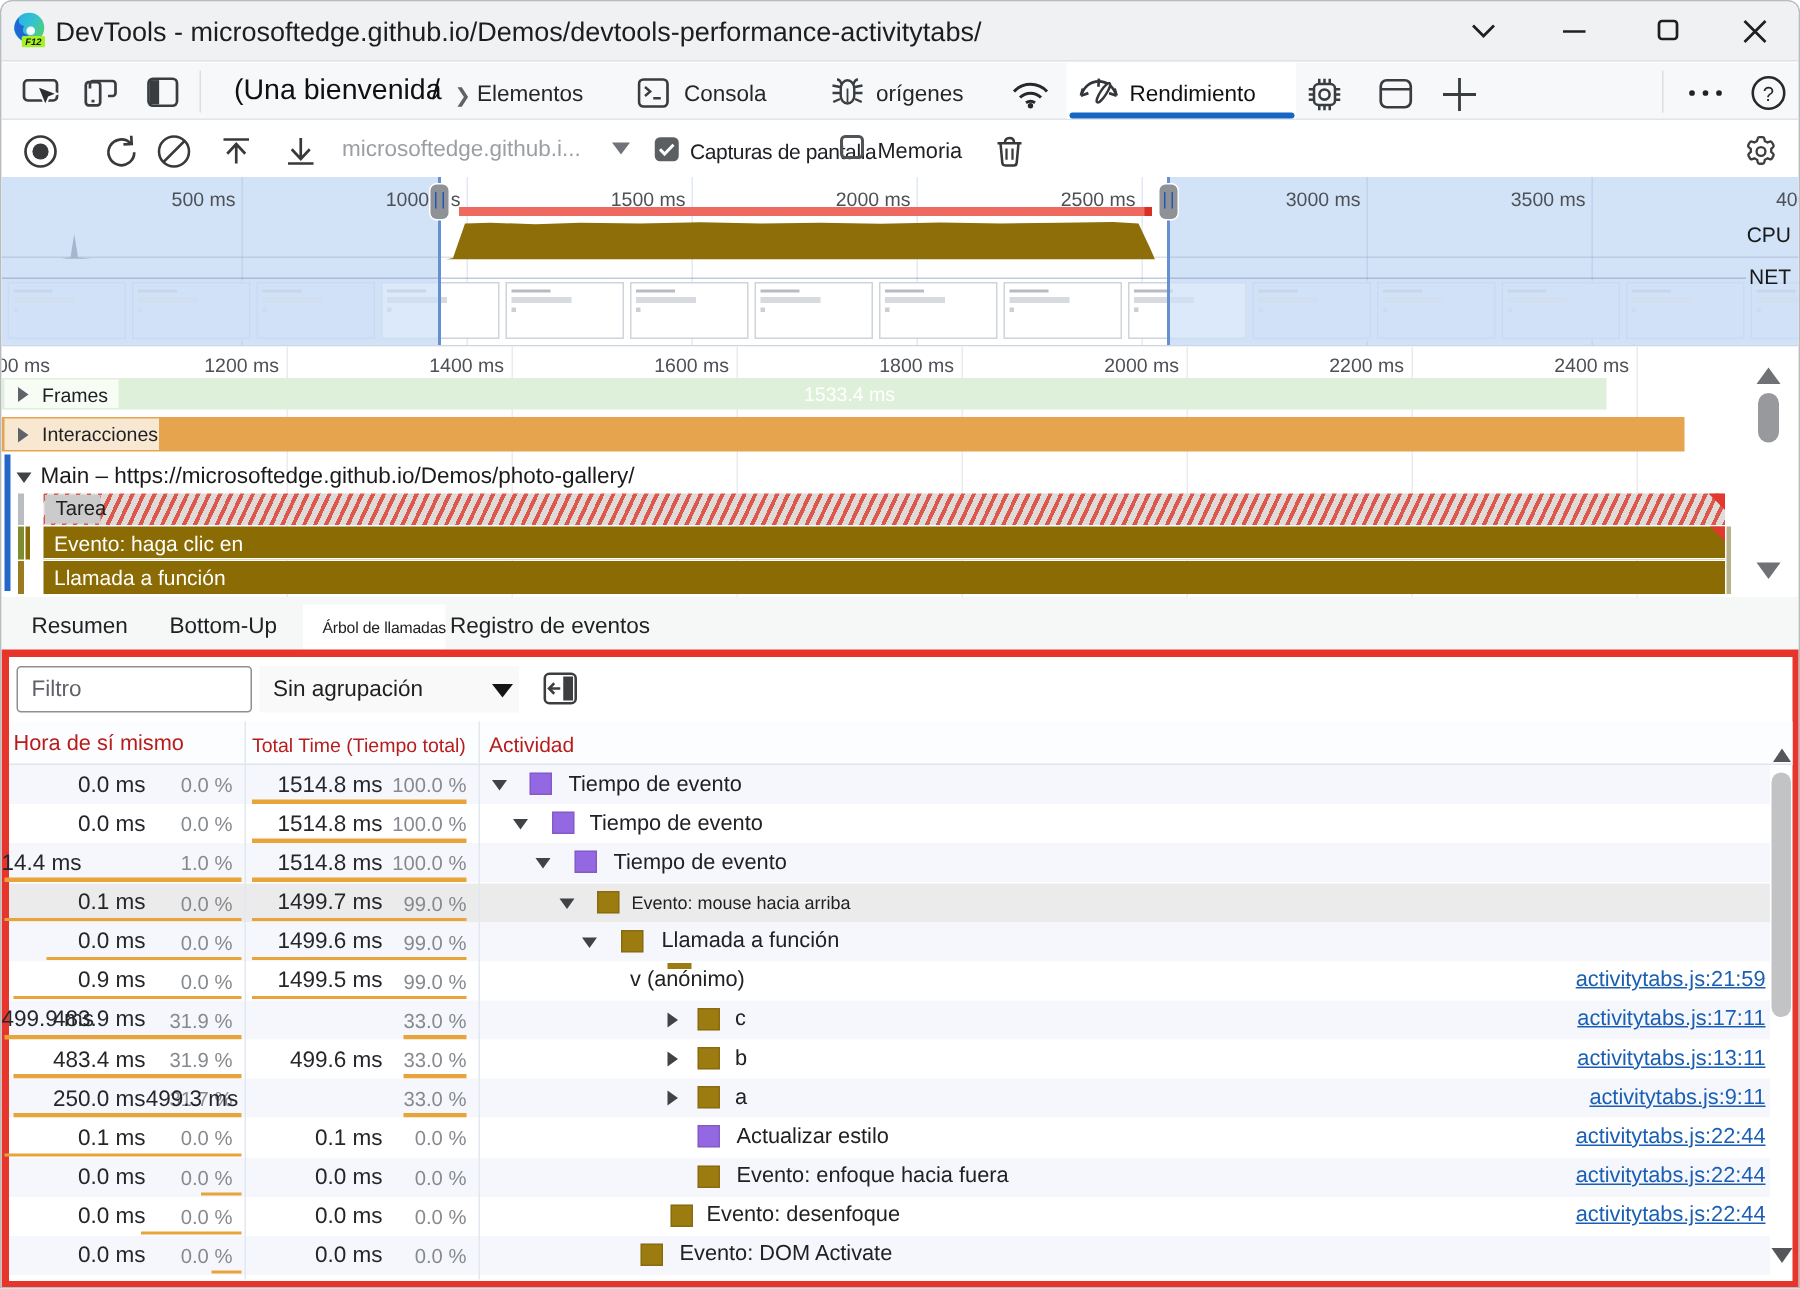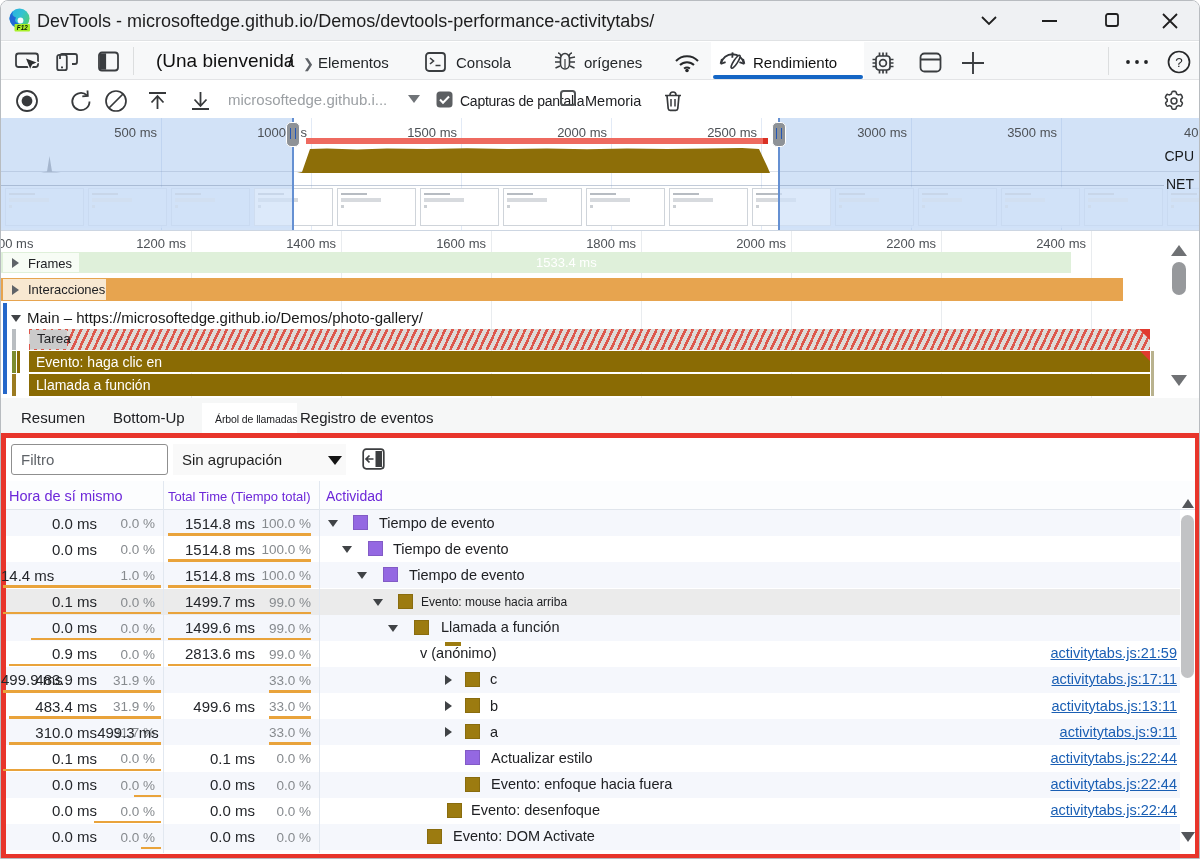--- a/index.html
+++ b/index.html
@@ -18,21 +18,21 @@
 .ovblue{background:#d2e2f7}
 .rlbl{font-size:13px;color:#4d5156}
 .thumb{top:70px;height:38px;background:#fff;border:1px solid #cfd4da}
 .thumbo{top:70px;height:38px;background:#d8e5f8;border:1px solid #bccadf}
 .flame{left:0;top:230px;width:1198px;height:167px;background:#fff;overflow:hidden}
 .grid{width:1px;background:#e9ecef;top:0;height:167px}
 .chip{font-size:13px;color:#202124}
 .btabs{left:0;top:397px;width:1198px;height:35px;background:#f6f7f7}
 .btxt{font-size:15px;color:#202124;top:11px}
 #pane{left:0;top:432px;width:1199px;height:426px;background:#fff;border:5px solid #e8352b}
-.hdrtxt{color:#6d28d9}
+.hdrtxt{color:#b91c1c}
 .num{font-size:15px;color:#24262a}
 .pct{font-size:13.5px;color:#868a8e;padding-top:1.5px}
 .obar{height:2.5px;background:#e9a33b}
 .sq{width:15px;height:15px;border:1px solid rgba(0,0,0,0.12)}
 .sqp{background:#9468e2}
 .sqo{background:#9c7b10}
 .lnk{font-size:14.5px;color:#1a5fb4;text-decoration:underline}
 .arrd{width:0;height:0;border-left:5.5px solid transparent;border-right:5.5px solid transparent;border-top:7px solid #404346}
 .arrr{width:0;height:0;border-top:5.5px solid transparent;border-bottom:5.5px solid transparent;border-left:7px solid #404346}
 svg{display:block}
@@ -383,21 +383,21 @@
 <div class="ab num" style="left:0;top:618.1px;width:254px;text-align:right">1499.6 ms</div>
 <div class="ab pct" style="left:0;top:618.1px;width:310px;text-align:right">99.0 %</div>
 <div class="ab obar" style="left:30px;top:636.8px;width:130px"></div>
 <div class="ab obar" style="left:167px;top:636.8px;width:143px"></div>
 <div class="ab arrd" style="left:387px;top:623.6px"></div>
 <div class="ab sq sqo" style="left:413px;top:618.6px"></div>
 <div class="ab" style="left:440px;top:618.1px;font-size:14.5px;color:#202124">Llamada a función</div>
 <div class="ab" style="left:5px;top:639.8px;width:1174px;height:26.1px;background:#ffffff"></div>
 <div class="ab num" style="left:0;top:644.2px;width:96px;text-align:right">0.9 ms</div>
 <div class="ab pct" style="left:0;top:644.2px;width:154px;text-align:right">0.0 %</div>
-<div class="ab num" style="left:0;top:644.2px;width:254px;text-align:right">2813.6 ms</div>
+<div class="ab num" style="left:0;top:644.2px;width:254px;text-align:right">1499.5 ms</div>
 <div class="ab pct" style="left:0;top:644.2px;width:310px;text-align:right">99.0 %</div>
 <div class="ab obar" style="left:8px;top:662.9px;width:152px"></div>
 <div class="ab obar" style="left:167px;top:662.9px;width:143px"></div>
 <div class="ab" style="left:444px;top:640.8px;width:16px;height:4px;background:#9c7b10"></div>
 <div class="ab" style="left:419px;top:644.2px;font-size:14.5px;color:#202124">v (anónimo)</div>
 <div class="ab lnk" style="left:876px;top:644.2px;width:300px;text-align:right">activitytabs.js:21:59</div>
 <div class="ab" style="left:5px;top:665.9px;width:1174px;height:26.1px;background:#f5f7fc"></div>
 <div class="ab num" style="left:0;top:670.4px;width:96px;text-align:right">483.9 ms</div>
 <div class="ab pct" style="left:0;top:670.4px;width:154px;text-align:right">31.9 %</div>
 <div class="ab num" style="left:0;top:670.4px;width:254px;text-align:left">499.9 ms</div>
@@ -413,21 +413,21 @@
 <div class="ab pct" style="left:0;top:696.5px;width:154px;text-align:right">31.9 %</div>
 <div class="ab num" style="left:0;top:696.5px;width:254px;text-align:right">499.6 ms</div>
 <div class="ab pct" style="left:0;top:696.5px;width:310px;text-align:right">33.0 %</div>
 <div class="ab obar" style="left:8px;top:715.2px;width:152px"></div>
 <div class="ab obar" style="left:268px;top:715.2px;width:42px"></div>
 <div class="ab arrr" style="left:444px;top:700.0px"></div>
 <div class="ab sq sqo" style="left:464px;top:697.0px"></div>
 <div class="ab" style="left:489px;top:696.5px;font-size:14.5px;color:#202124">b</div>
 <div class="ab lnk" style="left:876px;top:696.5px;width:300px;text-align:right">activitytabs.js:13:11</div>
 <div class="ab" style="left:5px;top:718.2px;width:1174px;height:26.1px;background:#f5f7fc"></div>
-<div class="ab num" style="left:0;top:722.7px;width:96px;text-align:right">310.0 ms</div>
+<div class="ab num" style="left:0;top:722.7px;width:96px;text-align:right">250.0 ms</div>
 <div class="ab pct" style="left:0;top:722.7px;width:154px;text-align:right">31.7 %</div>
 <div class="ab num" style="left:0;top:722.7px;width:254px;text-align:center">499.3 ms</div>
 <div class="ab pct" style="left:0;top:722.7px;width:310px;text-align:right">33.0 %</div>
 <div class="ab obar" style="left:8px;top:741.4px;width:152px"></div>
 <div class="ab obar" style="left:268px;top:741.4px;width:42px"></div>
 <div class="ab arrr" style="left:444px;top:726.2px"></div>
 <div class="ab sq sqo" style="left:464px;top:723.2px"></div>
 <div class="ab" style="left:489px;top:722.7px;font-size:14.5px;color:#202124">a</div>
 <div class="ab lnk" style="left:876px;top:722.7px;width:300px;text-align:right">activitytabs.js:9:11</div>
 <div class="ab" style="left:5px;top:744.4px;width:1174px;height:26.1px;background:#ffffff"></div>

